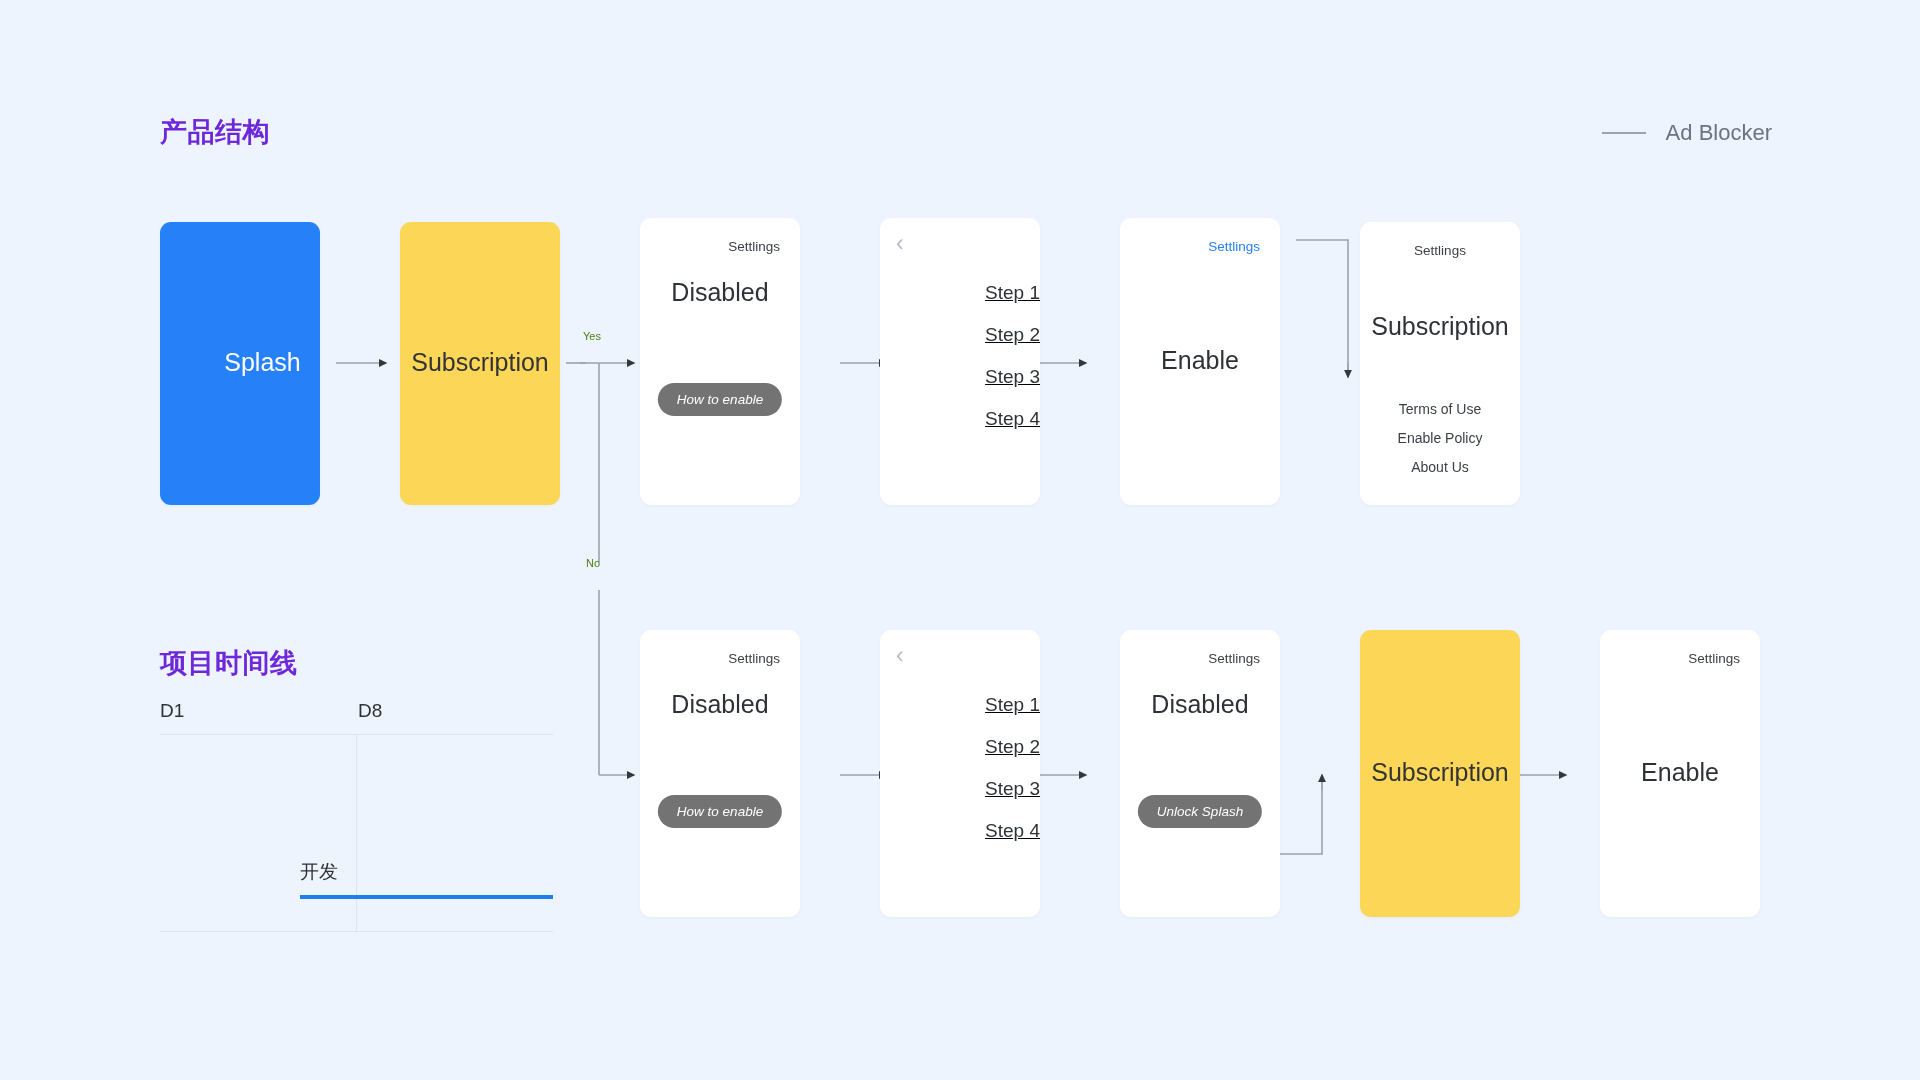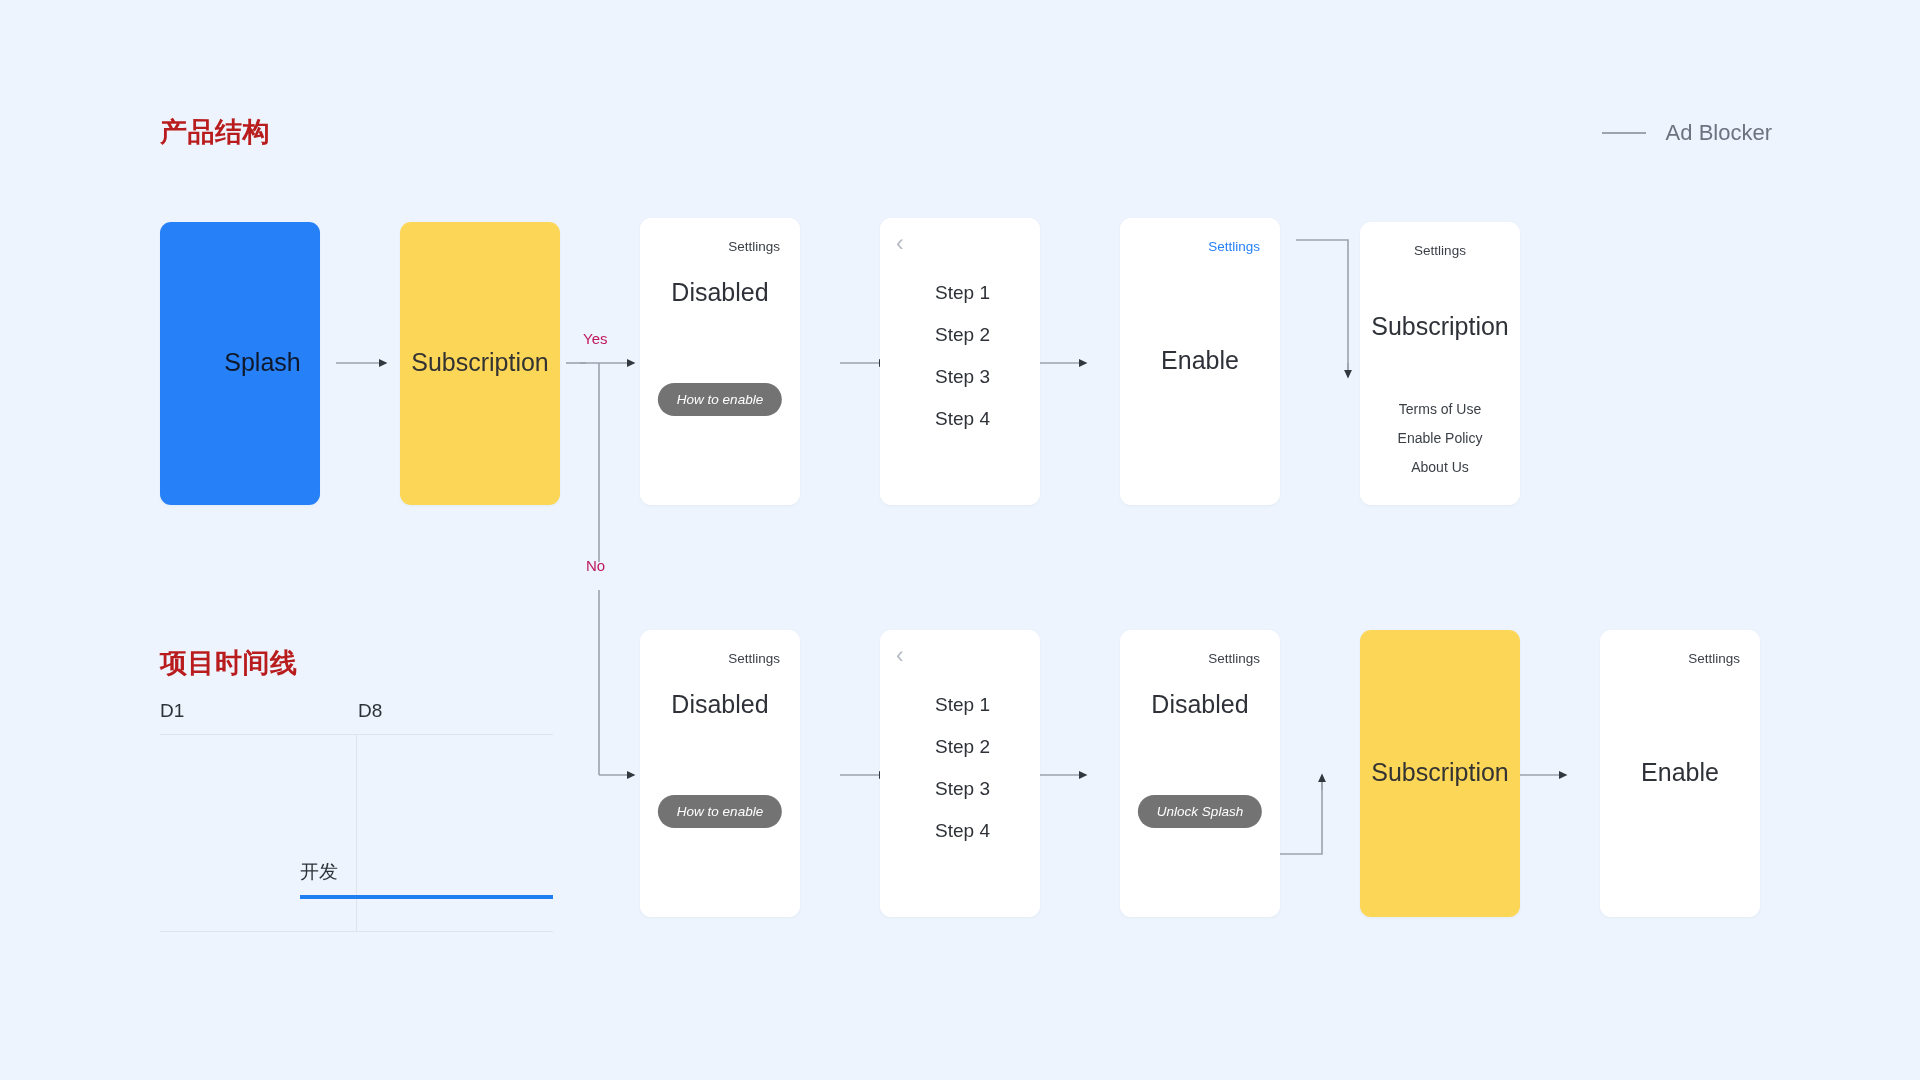--- a/index.html
+++ b/index.html
@@ -9,21 +9,21 @@
     font-family: "Liberation Sans", "DejaVu Sans", sans-serif;
     overflow: hidden;
   }
   #stage { position: relative; width: 1920px; height: 1080px; }
 
   
   .h-title {
     position: absolute;
     font-size: 27px;
     font-weight: 700;
-    color: #b91c1c;
+    color: #6d28d9;
     letter-spacing: .5px;
     white-space: nowrap;
   }
   #product-structure-title { left: 160px; top: 114px; }
   #timeline-title { left: 160px; top: 645px; }
 
   
   #legend {
     position: absolute; right: 148px; top: 120px;
     display: flex; align-items: center; gap: 20px;
@@ -41,21 +41,21 @@
   .card.filled-blue   { background: #2680f7; }
   .card.filled-yellow { background: #fcd757; }
 
   .card-hero {
     position: absolute; left: 0; right: 0;
     text-align: center;
     font-size: 25px;
     color: #2e3238;
     font-weight: 400;
   }
-  .card.filled-blue .card-hero { color: #0f172a; padding-left: 45px; }
+  .card.filled-blue .card-hero { color: #ffffff; padding-left: 45px; }
   .card.filled-yellow .card-hero { color: #333333; }
 
   .settings-link {
     position: absolute; top: 21px; right: 20px;
     font-size: 13.5px; color: #3a3f46;
     white-space: nowrap;
   }
   .settings-link.accent { color: #2680f7; }
   .settings-link.center { left: 0; right: 0; text-align: center; }
 
@@ -72,43 +72,44 @@
     font-size: 13.5px;
     padding: 9px 19px;
     white-space: nowrap;
     border: none;
     font-family: inherit;
     font-style: italic;
   }
 
   .step-list {
     position: absolute; left: 5px; right: 0;
-    text-align: center;
+    text-align: right;
+    text-decoration: underline;
   }
   .step-list .step-item {
     font-size: 19px; color: #2e3238;
     padding: 10px 0;
   }
 
   .menu-list {
     position: absolute; left: 0; right: 0;
     text-align: center;
   }
   .menu-list .menu-item {
     font-size: 14px; color: #3a3f46;
     padding: 6.5px 0;
   }
 
   
   #wires { position: absolute; inset: 0; pointer-events: none; }
 
   .branch-label {
     position: absolute;
-    font-size: 15px;
-    color: #be185d;
+    font-size: 11px;
+    color: #4d7c0f;
     white-space: nowrap;
   }
 
   
   #gantt { position: absolute; left: 160px; top: 700px; width: 393px; }
   #gantt .gantt-head {
     position: relative; height: 34px;
   }
   #gantt .col-label {
     position: absolute; top: 0;

